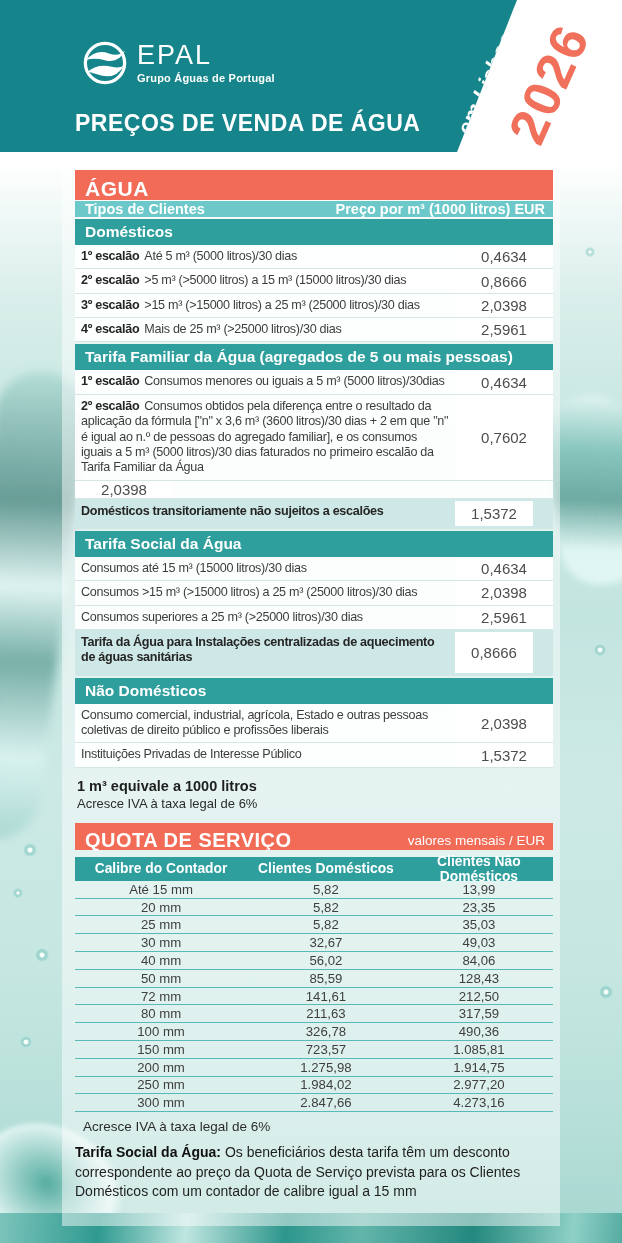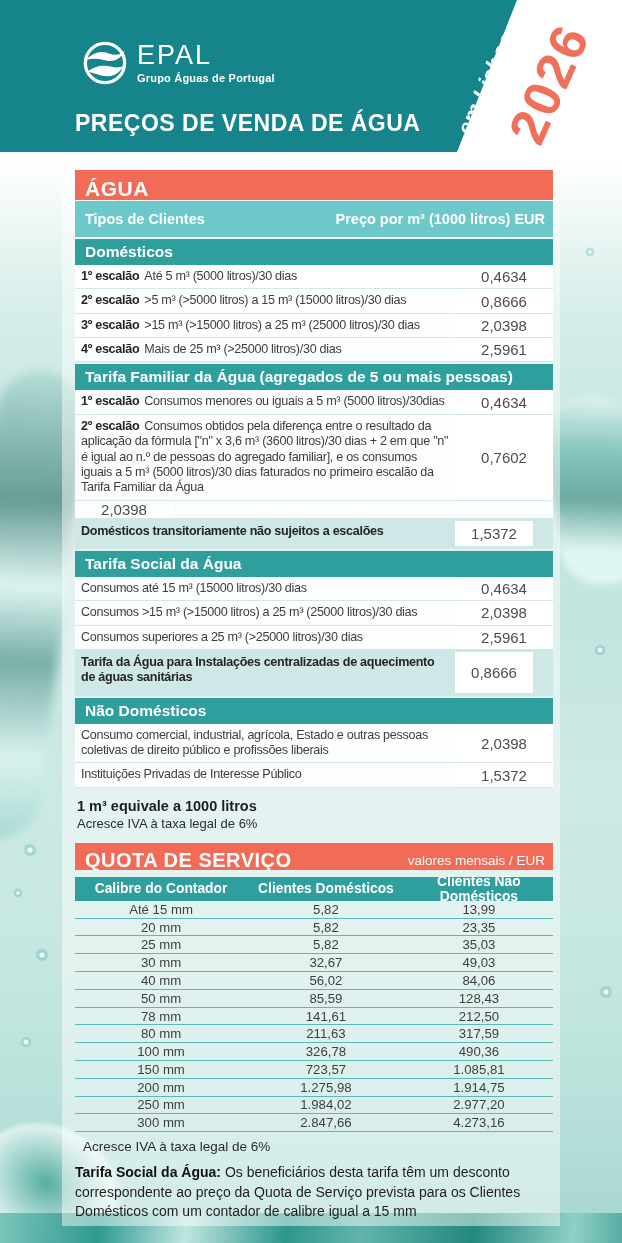--- a/index.html
+++ b/index.html
@@ -67,21 +67,21 @@
   }
   
   .content{position:absolute;left:75px;top:170px;width:478px;color:#3d3d3d;}
   .bar-coral{
     background:#f26b57;color:#fff;height:30px;display:flex;align-items:center;
     justify-content:space-between;padding:8px 8px 0 10px;box-sizing:border-box;
   }
   .bar-coral .big{font-size:21px;font-weight:800;letter-spacing:.5px;}
   .bar-coral .small{font-size:13.5px;font-weight:400;}
   .bar-sub{
-    background:#6cc8c9;color:#fff;height:36px;margin-top:1px;display:flex;align-items:center;
+    background:#6cc8c9;color:#fff;height:16px;margin-top:1px;display:flex;align-items:center;
     justify-content:space-between;padding:0 8px 0 10px;font-size:14.5px;font-weight:700;box-sizing:border-box;gap:21px;
   }
   .t-head{
     background:#2f9f9e;color:#fff;font-size:15.5px;font-weight:700;
     padding:4px 8px 4px 10px;margin-top:2px;
   }
   .t-row{display:flex;background:rgba(255,255,255,.9);border-bottom:1px solid #d5e7e5;}
   .t-label{
     flex:1 1 auto;padding:4px 6px 4px 6px;font-size:12.6px;letter-spacing:-.3px;line-height:1.22;
   }
@@ -249,21 +249,21 @@
     <span class="q-c1">40 mm</span>
     <span class="q-c2">56,02</span>
     <span class="q-c3">84,06</span>
   </div>
       <div class="q-row">
     <span class="q-c1">50 mm</span>
     <span class="q-c2">85,59</span>
     <span class="q-c3">128,43</span>
   </div>
       <div class="q-row">
-    <span class="q-c1">78 mm</span>
+    <span class="q-c1">72 mm</span>
     <span class="q-c2">141,61</span>
     <span class="q-c3">212,50</span>
   </div>
       <div class="q-row">
     <span class="q-c1">80 mm</span>
     <span class="q-c2">211,63</span>
     <span class="q-c3">317,59</span>
   </div>
       <div class="q-row">
     <span class="q-c1">100 mm</span>

